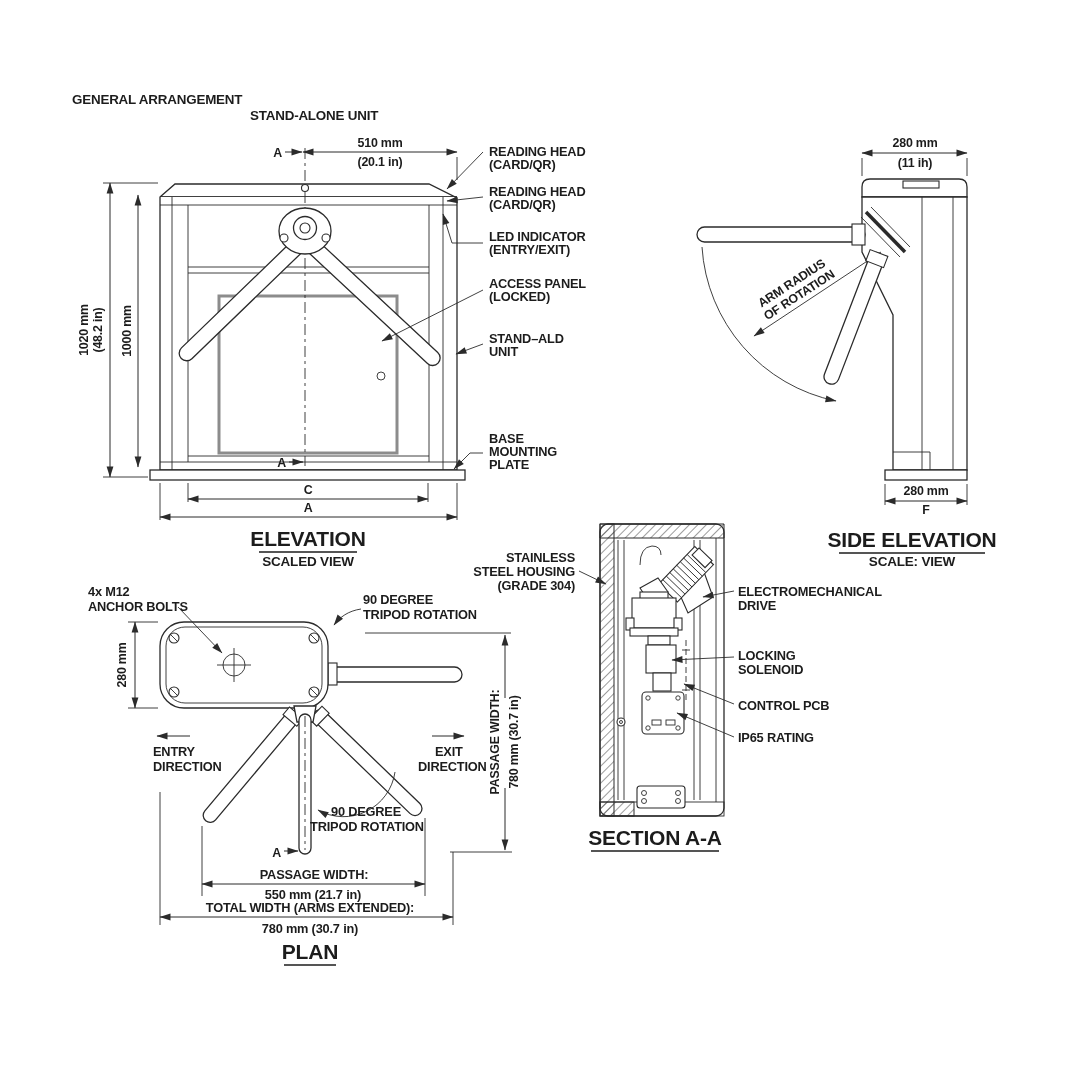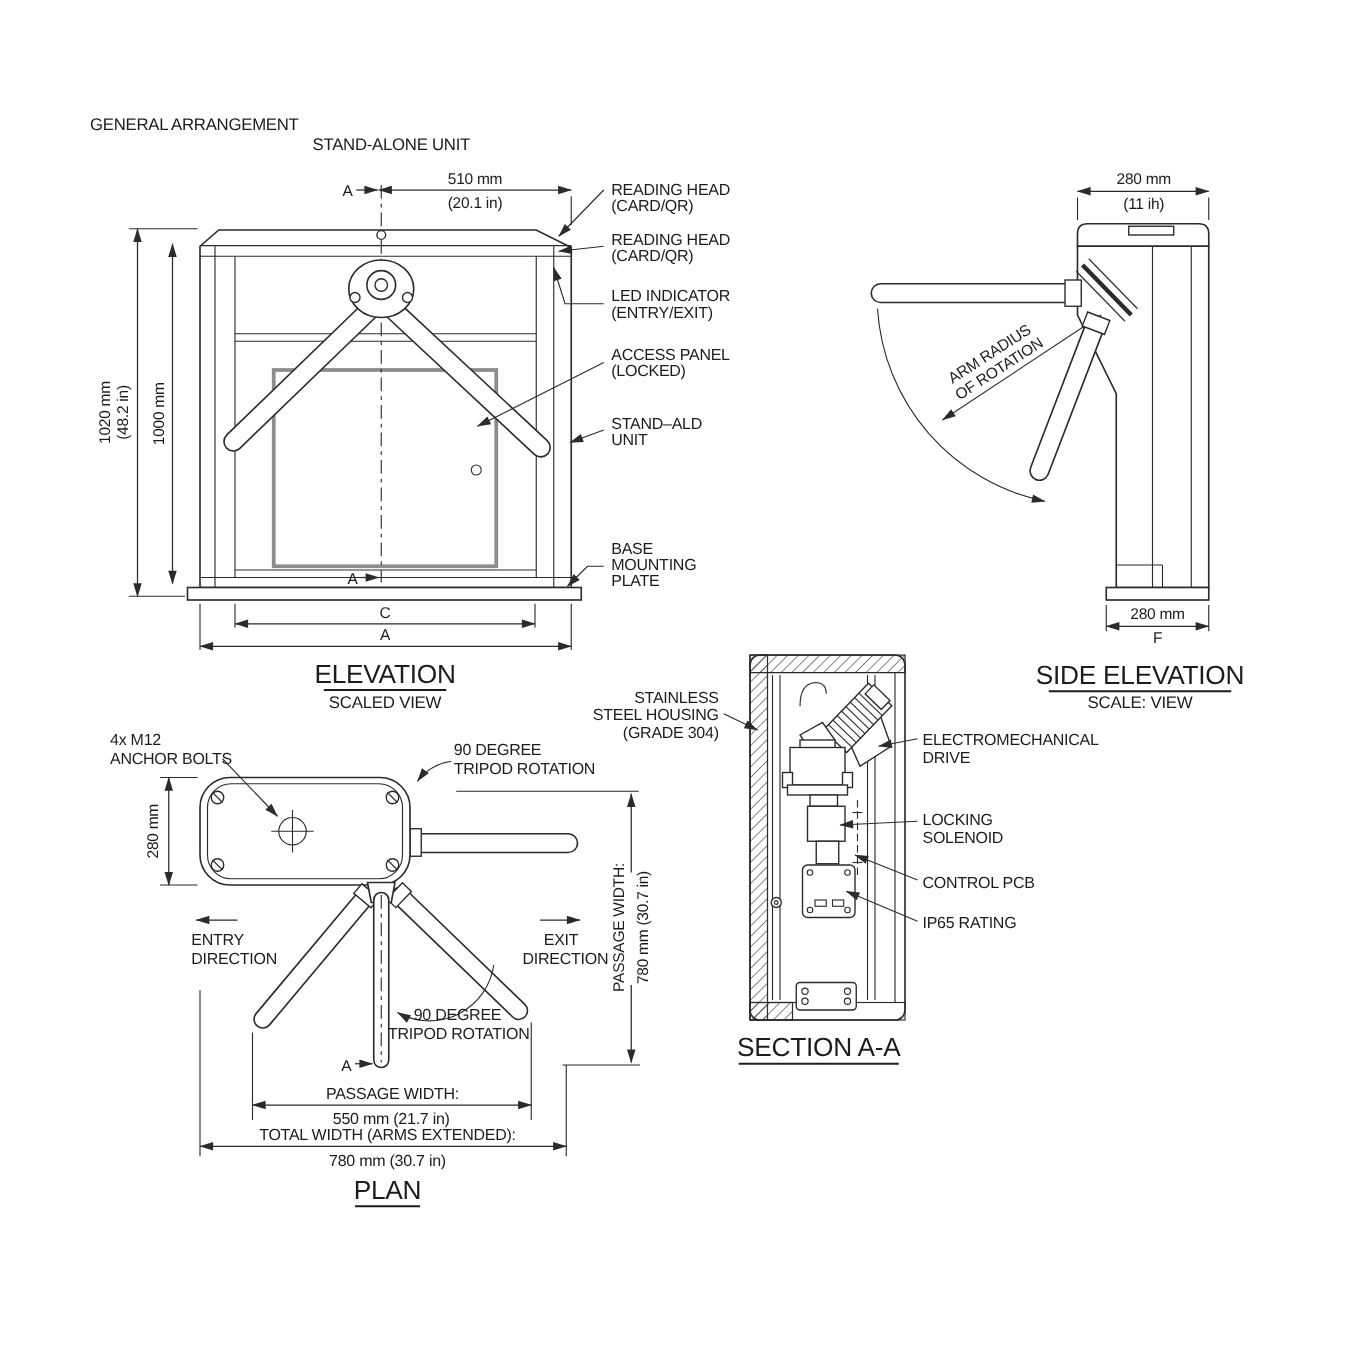--- a/index.html
+++ b/index.html
@@ -1,16 +1,16 @@
 <!DOCTYPE html>
 <html><head>
 <meta charset="utf-8">
 <style>
   html,body{margin:0;padding:0;background:#ffffff;}
-  #canvas{position:relative;width:1080px;height:1080px;background:#ffffff;overflow:hidden;}
+  #canvas{position:relative;width:1080px;height:1080px;background:#ffffff;overflow:hidden;font-weight:bold;}
   svg{display:block;}
   svg text{font-family:"Liberation Sans","DejaVu Sans",sans-serif;fill:#1c1c1c;letter-spacing:-0.2px;}
   .d{font-size:12.4px;}   
   .l{font-size:12.8px;}   
   .t{font-size:21px;}     
   .s{font-size:13.5px;}   
   .ga{font-size:13.4px;}
   .tn{fill:none;stroke:#2b2b2b;stroke-width:0.9;}
   .wf{fill:#ffffff;stroke:#2b2b2b;stroke-width:1.3;}
   .wf2{fill:#ffffff;stroke:#2b2b2b;stroke-width:1.1;}

